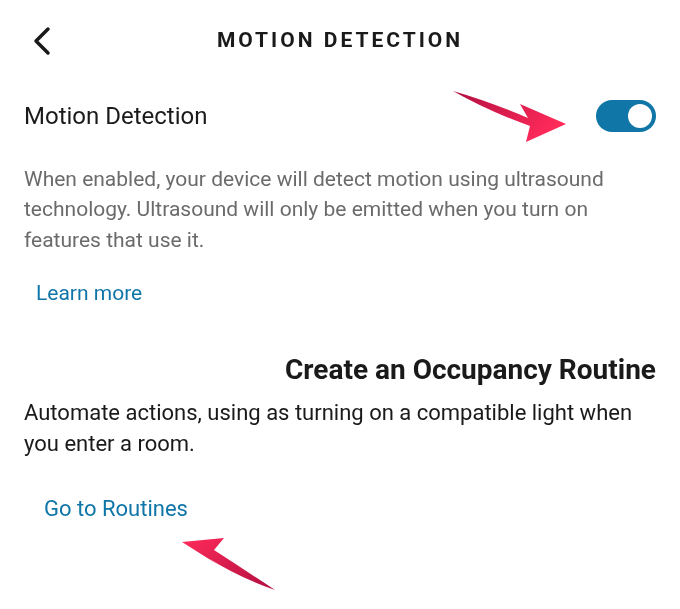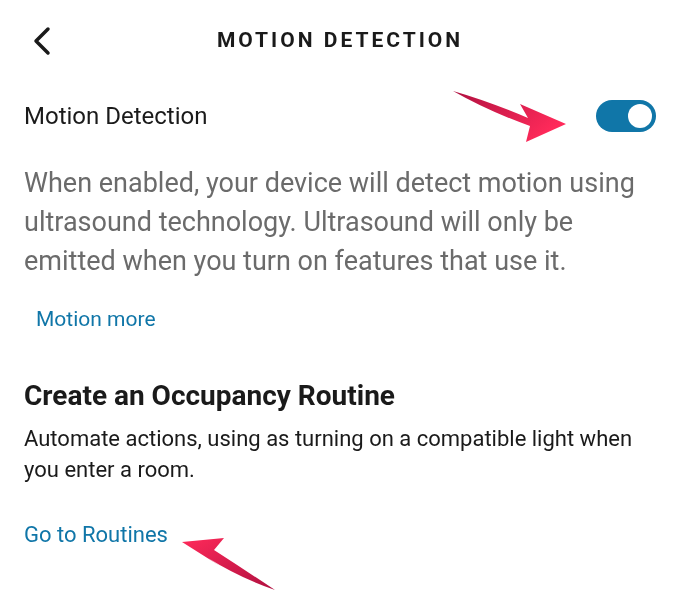--- a/index.html
+++ b/index.html
@@ -59,47 +59,49 @@
       width: 24px;
       height: 24px;
       background: #ffffff;
       border-radius: 50%;
       position: absolute;
       top: 4px;
       right: 4px;
     }
     .description {
       padding: 20px 24px 8px 24px;
-      font-size: 27px;
+      font-size: 21px;
       line-height: 1.45;
       color: #6b6b6b;
     }
     .link {
       padding: 18px 24px 8px 36px;
       font-size: 21px;
       color: #1076a8;
       cursor: pointer;
     }
     .section-heading {
       padding: 40px 24px 6px 24px;
       font-size: 28px;
       font-weight: 700;
       color: #1a1a1a;
+      text-align: right;
     }
     .section-desc {
       padding: 6px 24px 8px 24px;
       font-size: 22px;
       line-height: 1.4;
       color: #1a1a1a;
     }
     .link2 {
       padding: 28px 20px 8px 24px;
       font-size: 22px;
       color: #1076a8;
       cursor: pointer;
+      margin-left: 20px;
     }
     .arrow-annotation {
       position: absolute;
       pointer-events: none;
     }
     .arrow-top {
       top: 76px;
       left: 448px;
       width: 120px;
       height: 70px;
@@ -125,21 +127,21 @@
 
 <div class="setting-row">
   <div class="setting-label">Motion Detection</div>
   <div class="toggle">
     <div class="toggle-knob"></div>
   </div>
 </div>
 
 <div class="description">When enabled, your device will detect motion using ultrasound technology. Ultrasound will only be emitted when you turn on features that use it.</div>
 
-<div class="link">Motion more</div>
+<div class="link">Learn more</div>
 
 <div class="section-heading">Create an Occupancy Routine</div>
 
 <div class="section-desc">Automate actions, using as turning on a compatible light when you enter a room.</div>
 
 <div class="link2">Go to Routines</div>
 
 <svg class="arrow-annotation arrow-top" viewBox="0 0 120 70">
   <defs>
     <linearGradient id="g1" x1="0%" y1="0%" x2="100%" y2="50%">

